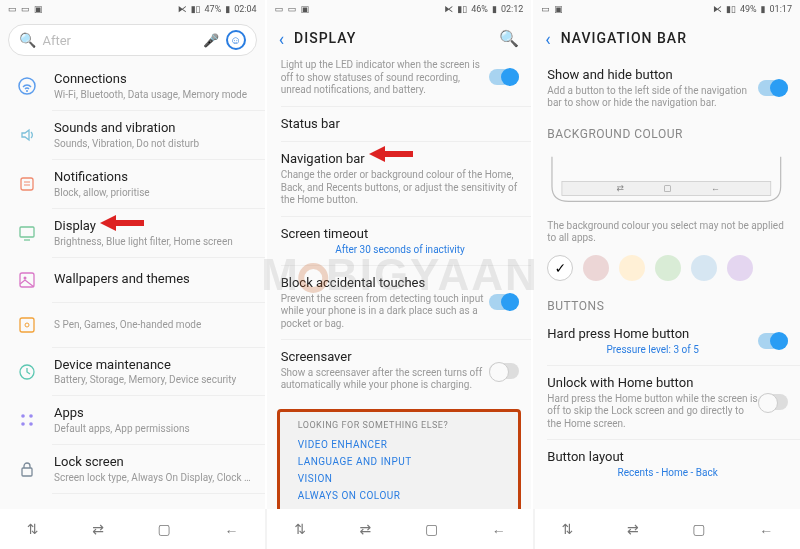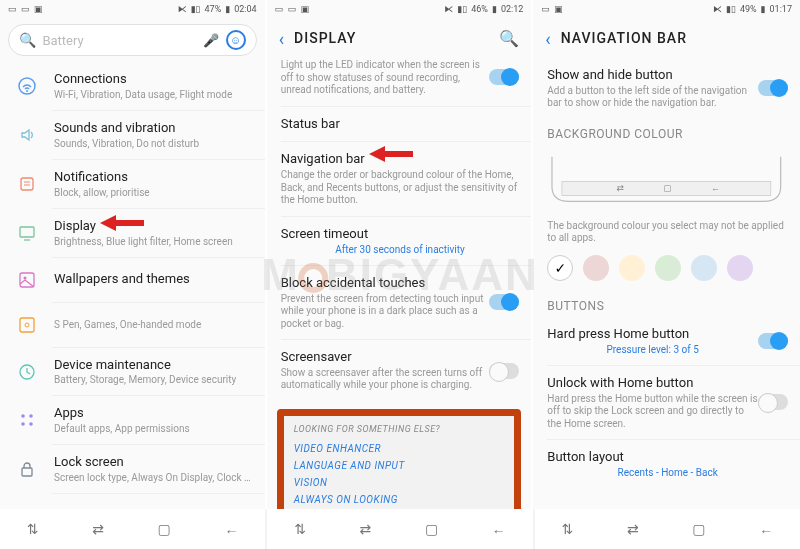--- a/index.html
+++ b/index.html
@@ -32,21 +32,21 @@
   .divider.full { margin-left:14px; }
   .section-label { font-size:12px; color:#888; letter-spacing:0.5px; padding:8px 14px 4px; }
   .toggle { width:30px; height:16px; border-radius:10px; position:relative; flex-shrink:0; }
   .toggle.on { background:#a8d3f0; }
   .toggle.on::after { content:""; position:absolute; right:0; top:-1px; width:18px; height:18px; border-radius:50%; background:#2a9df4; }
   .toggle.off { background:#ddd; }
   .toggle.off::after { content:""; position:absolute; left:0; top:-1px; width:18px; height:18px; border-radius:50%; background:#fafafa; border:1px solid #ccc; }
   .arrow-annot { position:absolute; display:flex; align-items:center; }
   .arrow-annot .head { width:0; height:0; border-top:8px solid transparent; border-bottom:8px solid transparent; border-right:16px solid #d22; }
   .arrow-annot .shaft { width:28px; height:6px; background:#d22; }
-  .footer-box { background:#f2f2f2; border:7px solid #c2410c; border-radius:4px; margin:8px 10px; padding:8px 10px;font-style:italic; }
+  .footer-box { background:#f2f2f2; border:3px solid #c2410c; border-radius:4px; margin:8px 10px; padding:8px 18px; }
   .footer-box .ft { font-size:9px; color:#888; letter-spacing:0.5px; margin-bottom:6px; }
   .footer-box .fl { font-size:10px; color:#2a7de1; letter-spacing:0.5px; padding:3px 0; }
   .color-row { display:flex; gap:10px; padding:6px 14px 10px; }
   .color-swatch { width:26px; height:26px; border-radius:50%; display:flex; align-items:center; justify-content:center; }
   .navbar-preview { margin:4px 14px 4px; }
   .navbar-preview svg { width:100%; height:60px; }
   .bottom-nav { position:absolute; inset:auto 0 0 0; height:40px; background:#fff; display:flex; }
   .bottom-nav .seg { flex:1; display:flex; justify-content:space-around; align-items:center; border-right:2px solid #f3f3f3; }
   .bottom-nav .seg:last-child{ border-right:none;}
   .bottom-nav .nb { color:#777; font-size:14px; }
@@ -66,36 +66,36 @@
           <span class="status-icon">▣</span>
         </div>
       <span>⧔</span>
       <span>▮▯</span>
       <span>47%</span>
       <span>▮</span>
       <span>02:04</span>
     </div>
     <div class="search-box">
       <span class="mag">🔍</span>
-      <span class="ph">Battery</span>
+      <span class="ph">After</span>
       <span class="mic">🎤</span>
       <span class="avatar">☺</span>
     </div>
     <div class="list" id="list1">
         <div class="item">
           <div class="icon-wrap">
             <svg viewBox="0 0 20 20">
               <circle cx="10" cy="10" r="8" fill="none" stroke="#5c9ded" stroke-width="1.5"></circle>
               <path d="M6 11a5 5 0 018 0M8 13a2.5 2.5 0 014 0" stroke="#5c9ded" fill="none" stroke-width="1.3"></path>
               <circle cx="10" cy="15" r="1" fill="#5c9ded"></circle>
             </svg>
           </div>
           <div class="item-text">
             <div class="item-title">Connections</div>
-            <div class="item-sub">Wi-Fi, Vibration, Data usage, Flight mode</div>
+            <div class="item-sub">Wi-Fi, Bluetooth, Data usage, Memory mode</div>
           </div>
         </div>
         <div class="divider"></div>
         <div class="item">
           <div class="icon-wrap">
             <svg viewBox="0 0 20 20">
               <path d="M5 8v4h3l4 3V5L8 8z" fill="none" stroke="#7bbfd9" stroke-width="1.3"></path>
               <path d="M14 7a4 4 0 010 6" fill="none" stroke="#7bbfd9" stroke-width="1.3"></path>
             </svg>
           </div>
@@ -270,21 +270,21 @@
           <div class="item-desc">Show a screensaver after the screen turns off automatically while your phone is charging.</div>
         </div>
         <div class="toggle off"></div>
       </div>
       <div class="footer-box">
         <div class="ft">LOOKING FOR SOMETHING ELSE?</div>
         <div id="flinks">
             <div class="fl">VIDEO ENHANCER</div>
             <div class="fl">LANGUAGE AND INPUT</div>
             <div class="fl">VISION</div>
-            <div class="fl">ALWAYS ON LOOKING</div>
+            <div class="fl">ALWAYS ON COLOUR</div>
           </div>
       </div>
     </div>
   </div>
 
   <div class="panel">
     <div class="status-bar">
       <div class="left-icons">
           <span class="status-icon">▭</span>
           <span class="status-icon">▣</span>

